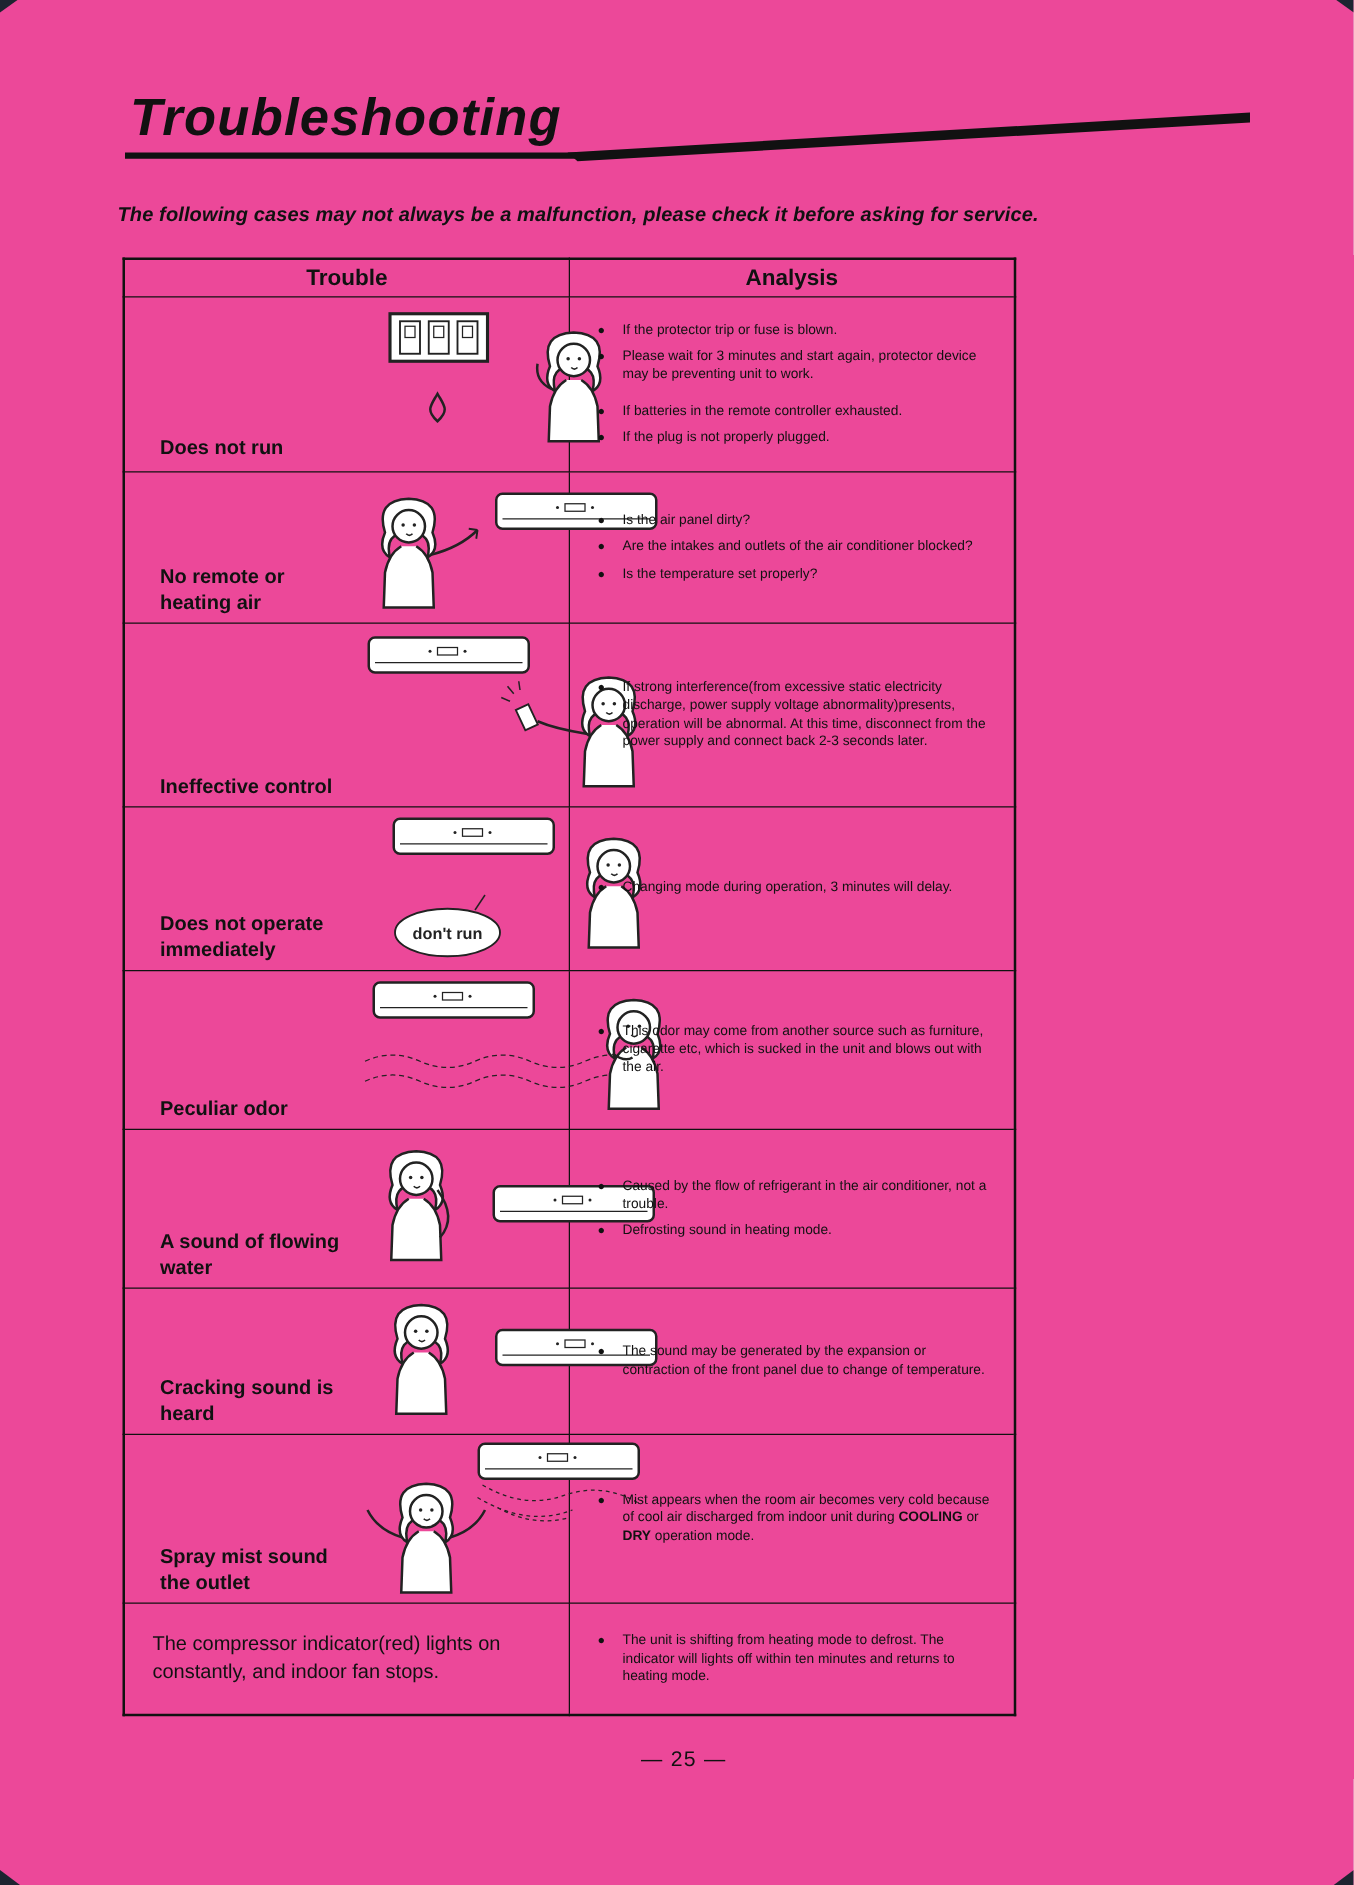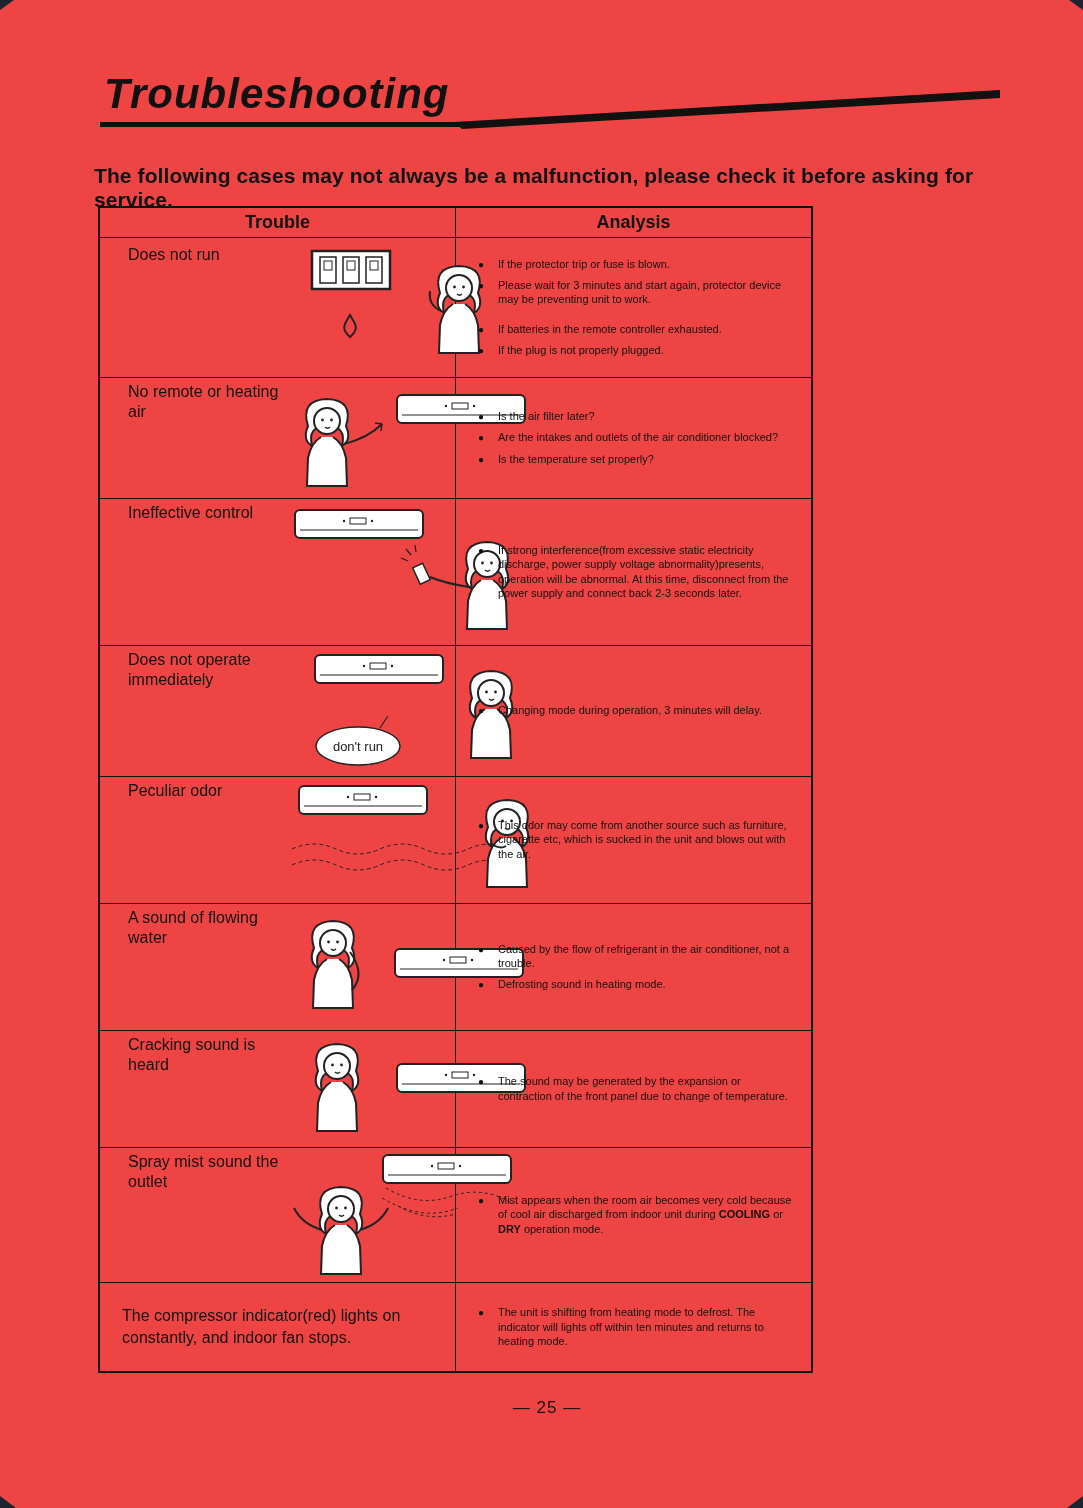--- a/index.html
+++ b/index.html
@@ -1,49 +1,49 @@
 <!DOCTYPE html>
 <html><head>
 <meta charset="utf-8">
 <style>
   * { margin:0; padding:0; box-sizing:border-box; }
   html,body { background:#e8e8e8; }
   .page {
     position:relative; width:1083px; height:1508px; margin:0 auto;
-    background:#ef4444; color:#111;
+    background:#ec4899; color:#111;
     font-family:"Liberation Sans", sans-serif; overflow:hidden;
   }
   
   .corner { position:absolute; width:0; height:0; }
   .corner.tl { top:0; left:0; border-top:10px solid #1d2430; border-right:14px solid transparent; }
   .corner.tr { top:0; right:0; border-top:10px solid #1d2430; border-left:14px solid transparent; }
   .corner.bl { bottom:0; left:0; border-bottom:12px solid #1d2430; border-right:16px solid transparent; }
   .corner.br { bottom:0; right:0; border-bottom:12px solid #1d2430; border-left:16px solid transparent; }
 
   .header { position:absolute; left:100px; top:70px; width:905px; }
   .title-wrap { position:relative; height:64px; }
   .title {
     display:inline-block; font-size:42px; font-weight:bold; font-style:italic;
     letter-spacing:1px; padding:0 14px 4px 4px; border-bottom:5px solid #111;
   }
   .swoosh { position:absolute; left:352px; top:6px; }
   .subtitle {
     margin-top:30px; margin-left:-6px;
-    font-size:21px; font-weight:bold; letter-spacing:0.1px;
+    font-size:16px; font-weight:bold; font-style:italic; letter-spacing:0.1px;
   }
 
   table.tbl {
     position:absolute; left:98px; top:206px; width:715px;
     border-collapse:collapse; border:2px solid #111; table-layout:fixed;
   }
   .tbl th, .tbl td { border:1.5px solid #111; vertical-align:middle; }
   .tbl th { height:30px; font-size:18px; font-weight:bold; text-align:center; }
   .tbl td { padding:4px 8px; }
 
-  .trouble-cell { display:flex; align-items:flex-start; gap:4px; padding-left:20px; }
+  .trouble-cell { display:flex; align-items:flex-end; gap:4px; padding-left:20px;font-weight:bold; }
   .trouble-label { flex:0 0 152px; font-size:16px; line-height:1.3; }
   .illustration { flex:1; display:flex; justify-content:center; align-items:center; }
   .trouble-text-only { font-size:16px; line-height:1.35; padding:0 4px 0 14px; }
 
   ul.analysis { list-style:none; padding:2px 6px 2px 10px; }
   ul.analysis li {
     position:relative; padding-left:24px; margin:7px 0;
     font-size:11px; line-height:1.3;
   }
   ul.analysis li::before {
@@ -160,21 +160,21 @@
                 <use href="#sym-woman" x="8" y="14"></use>
                 <path d="M60,62 Q84,56 98,42" fill="none" stroke="#222" stroke-width="2"></path>
                 <path d="M98,42 l-7,-1 m7,1 l-1,7" fill="none" stroke="#222" stroke-width="1.5"></path>
                 <use href="#sym-ac" x="112" y="12"></use>
               </svg>
             </div>
           </div>
         </td>
         <td>
           <ul class="analysis">
-            <li>Is the air filter later?</li>
+            <li>Is the air panel dirty?</li>
             <li>Are the intakes and outlets of the air conditioner blocked?</li>
             <li>Is the temperature set properly?</li>
           </ul>
         </td>
       </tr>
 
       <tr class="r3">
         <td>
           <div class="trouble-cell">
             <div class="trouble-label">Ineffective control</div>

